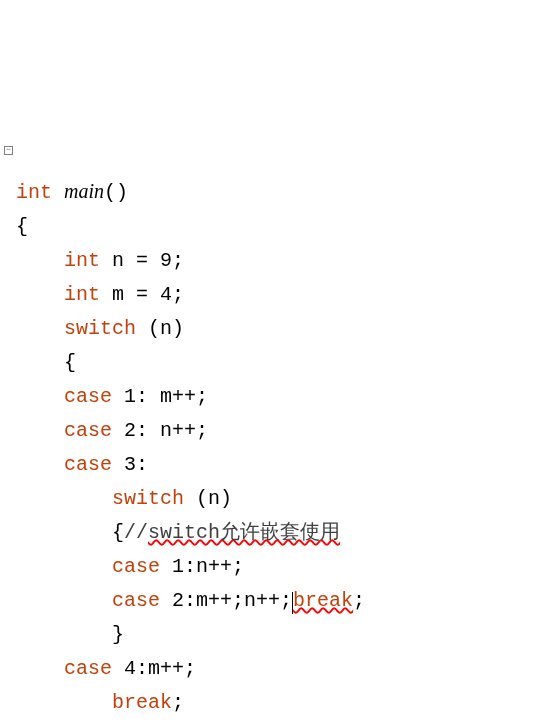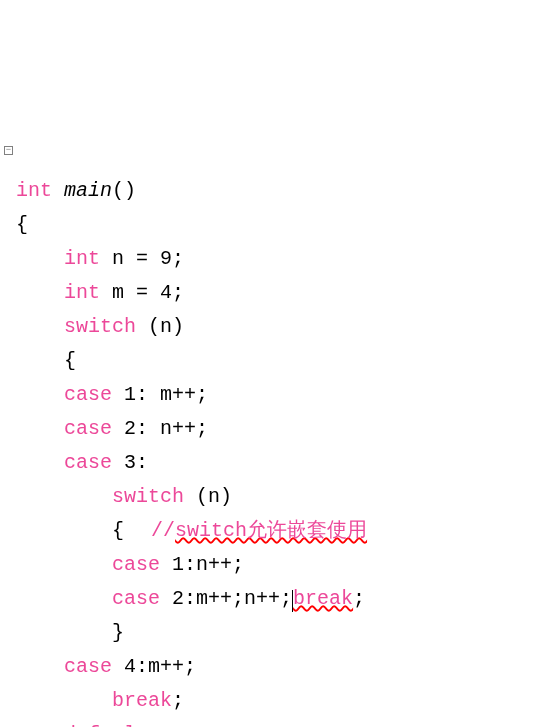--- a/index.html
+++ b/index.html
@@ -28,29 +28,29 @@
       border: 1px solid #808080;
       display: flex;
       align-items: center;
       justify-content: center;
       font-size: 9px;
       line-height: 1;
       color: #808080;
       background: #fff;
     }
     .kw-blue {
-      color: #ec4899;
+      color: #c2410c;
     }
     .fn-italic {
       font-style: italic;
       color: #000000;
+      font-family: Liberation Serif, serif;
     }
     .comment-green {
-      color: #ec4899;
-      margin-left: 27px;
+      color: #404040;
     }
     .squiggle-red {
       text-decoration: underline wavy #ff0000;
       text-decoration-skip-ink: none;
     }
     .squiggle-red-sub {
       text-decoration: underline wavy #ff0000;
       text-decoration-skip-ink: none;
     }
     .text-cursor {

